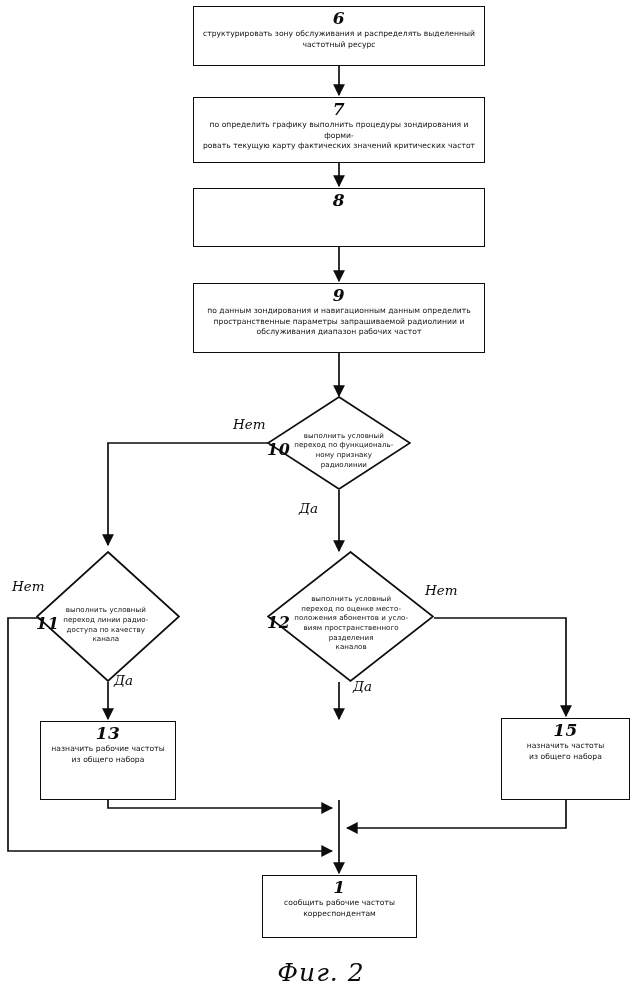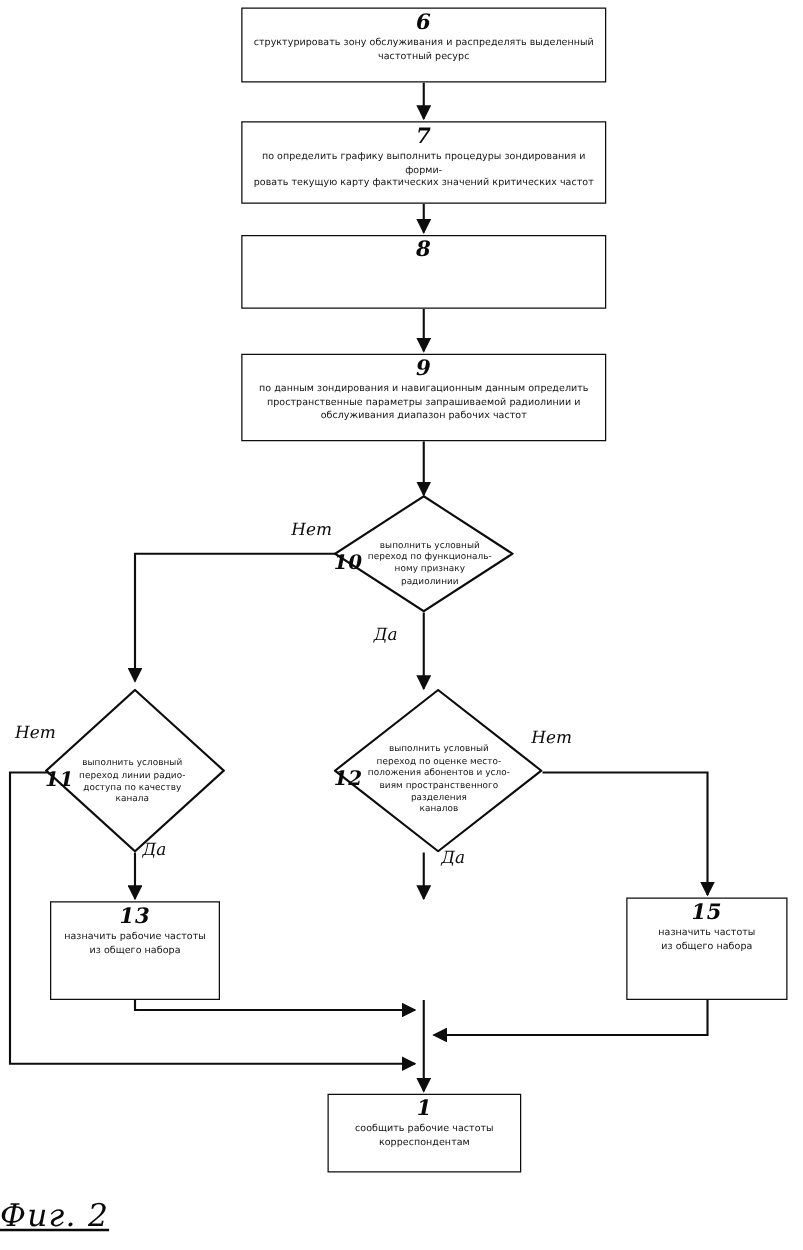--- a/index.html
+++ b/index.html
@@ -88,27 +88,26 @@
     font-family: "DejaVu Serif", serif;
     font-size: 13.5px;
     font-style: italic;
     font-weight: 400;
     color: #0a0a0a;
     white-space: nowrap;
   }
   #figcaption {
     position: absolute;
     width: 642px;
-    text-align: left;
+    text-align: center;
     font-family: "DejaVu Serif", serif;
     font-style: italic;
     font-size: 25px;
     color: #0a0a0a;
     letter-spacing: 1px;
-    text-decoration: underline;
   }
 </style>
 </head>
 <body>
 
 <div id="page">
 
   <svg id="wires" viewBox="0 0 642 1000" xmlns="http://www.w3.org/2000/svg">
     <defs>
       <marker id="arrow" viewBox="0 0 10 10" refX="9" refY="5" markerWidth="7" markerHeight="7" orient="auto-start-reverse">

